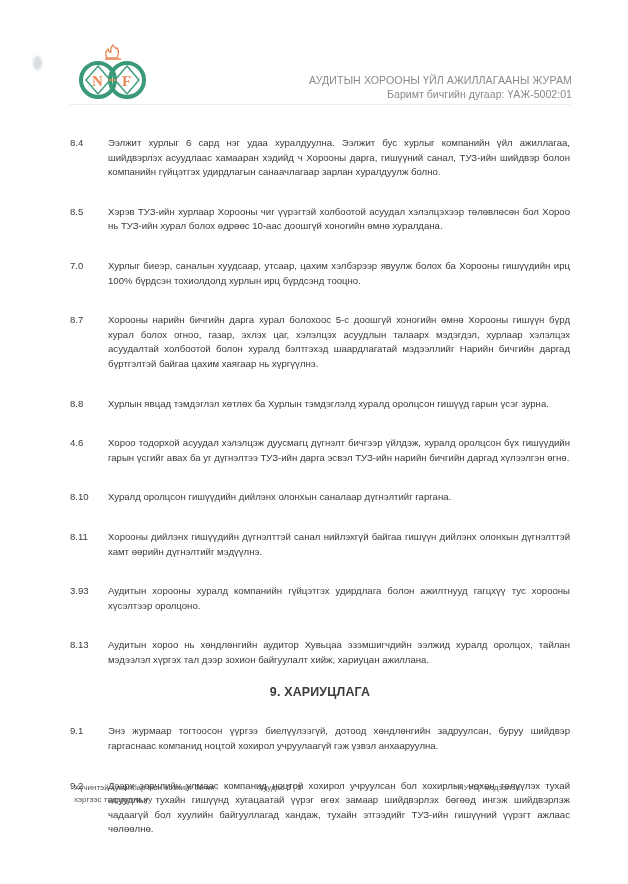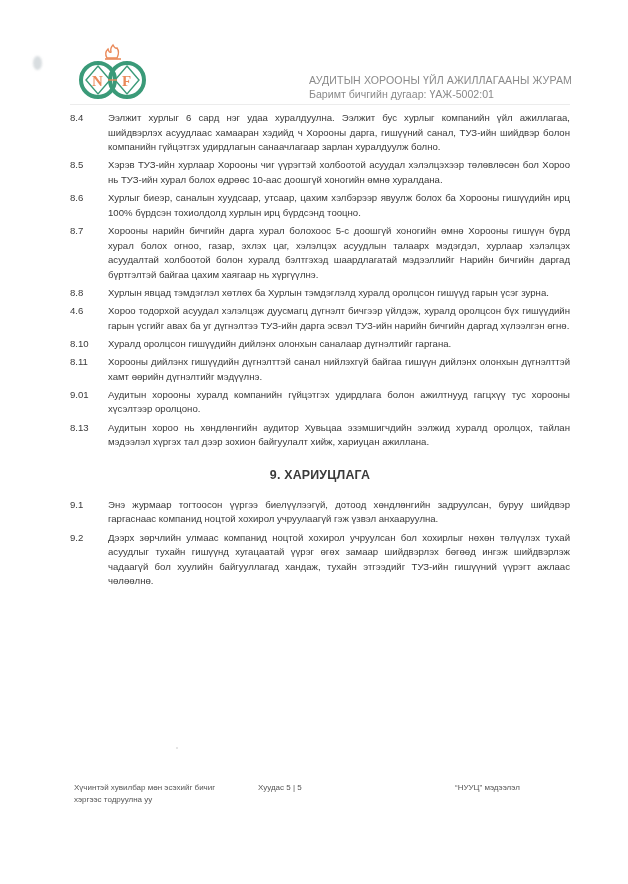--- a/index.html
+++ b/index.html
@@ -7,30 +7,30 @@
     width: 628px; height: 884px; position: relative; overflow: hidden;
     font-family: "Liberation Sans", "DejaVu Sans", sans-serif;
     color: #3a3a3a;
   }
   .smudge {
     position: absolute; left: 33px; top: 56px; width: 9px; height: 14px;
     background: #d8dde0; border-radius: 50%; filter: blur(1px);
   }
   .logo { position: absolute; left: 74px; top: 42px; width: 76px; height: 58px; }
   .header-text {
-    position: absolute; right: 56px; top: 73px; text-align: left;
+    position: absolute; right: 56px; top: 73px; text-align: right;
     color: #8a8a8a; font-size: 10.6px; line-height: 14px; margin-left: 40px;
   }
   .header-text .title { letter-spacing: 0.1px; }
   .header-rule {
     position: absolute; left: 70px; right: 58px; top: 104px;
     border-top: 1px solid #ececec;
   }
   .body { position: absolute; left: 70px; top: 111px; width: 500px; }
-  .item { display: flex; font-size: 9.6px; line-height: 14.6px; margin-bottom: 3.6px; }
+  .item { display: flex; font-size: 9.6px; line-height: 14.6px; margin-bottom: 3.6px; margin-top: 25px; }
   .item .num { width: 38px; flex: none; color: #3a3a3a; }
   .item .txt { flex: 1; text-align: justify; color: #3a3a3a; }
   .section-title {
     text-align: center; font-weight: bold; font-size: 12.4px; color: #3a3a3a;
     margin: 18px 0 16px 0; letter-spacing: 0.2px;
   }
   .footer { position: absolute; top: 782px; left: 70px; width: 500px; font-size: 8px; color: #555; line-height: 12px; }
   .footer .left { position: absolute; left: 4px; width: 160px; }
   .footer .mid { position: absolute; left: 188px; }
   .footer .right { position: absolute; left: 385px; text-align: center; }
@@ -69,21 +69,21 @@
   <div id="sec8">
       <div class="item">
         <div class="num">8.4</div>
         <div class="txt">Ээлжит хурлыг 6 сард нэг удаа хуралдуулна. Ээлжит бус хурлыг компанийн үйл ажиллагаа, шийдвэрлэх асуудлаас хамааран хэдийд ч Хорооны дарга, гишүүний санал, ТУЗ-ийн шийдвэр болон компанийн гүйцэтгэх удирдлагын санаачлагаар зарлан хуралдуулж болно.</div>
       </div>
       <div class="item">
         <div class="num">8.5</div>
         <div class="txt">Хэрэв ТУЗ-ийн хурлаар Хорооны чиг үүрэгтэй холбоотой асуудал хэлэлцэхээр төлөвлөсөн бол Хороо нь ТУЗ-ийн хурал болох өдрөөс 10-аас доошгүй хоногийн өмнө хуралдана.</div>
       </div>
       <div class="item">
-        <div class="num">8.6</div>
+        <div class="num">7.0</div>
         <div class="txt">Хурлыг биеэр, саналын хуудсаар, утсаар, цахим хэлбэрээр явуулж болох ба Хорооны гишүүдийн ирц 100% бүрдсэн тохиолдолд хурлын ирц бүрдсэнд тооцно.</div>
       </div>
       <div class="item">
         <div class="num">8.7</div>
         <div class="txt">Хорооны нарийн бичгийн дарга хурал болохоос 5-с доошгүй хоногийн өмнө Хорооны гишүүн бүрд хурал болох огноо, газар, эхлэх цаг, хэлэлцэх асуудлын талаарх мэдэгдэл, хурлаар хэлэлцэх асуудалтай холбоотой болон хуралд бэлтгэхэд шаардлагатай мэдээллийг Нарийн бичгийн даргад бүртгэлтэй байгаа цахим хаягаар нь хүргүүлнэ.</div>
       </div>
       <div class="item">
         <div class="num">8.8</div>
         <div class="txt">Хурлын явцад тэмдэглэл хөтлөх ба Хурлын тэмдэглэлд хуралд оролцсон гишүүд гарын үсэг зурна.</div>
       </div>
@@ -93,21 +93,21 @@
       </div>
       <div class="item">
         <div class="num">8.10</div>
         <div class="txt">Хуралд оролцсон гишүүдийн дийлэнх олонхын саналаар дүгнэлтийг гаргана.</div>
       </div>
       <div class="item">
         <div class="num">8.11</div>
         <div class="txt">Хорооны дийлэнх гишүүдийн дүгнэлттэй санал нийлэхгүй байгаа гишүүн дийлэнх олонхын дүгнэлттэй хамт өөрийн дүгнэлтийг мэдүүлнэ.</div>
       </div>
       <div class="item">
-        <div class="num">9.01</div>
+        <div class="num">3.93</div>
         <div class="txt">Аудитын хорооны хуралд компанийн гүйцэтгэх удирдлага болон ажилтнууд гагцхүү тус хорооны хүсэлтээр оролцоно.</div>
       </div>
       <div class="item">
         <div class="num">8.13</div>
         <div class="txt">Аудитын хороо нь хөндлөнгийн аудитор Хувьцаа эзэмшигчдийн ээлжид хуралд оролцох, тайлан мэдээлэл хүргэх тал дээр зохион байгуулалт хийж, хариуцан ажиллана.</div>
       </div>
     </div>
   <div class="section-title">9.  ХАРИУЦЛАГА</div>
   <div id="sec9">
       <div class="item">

